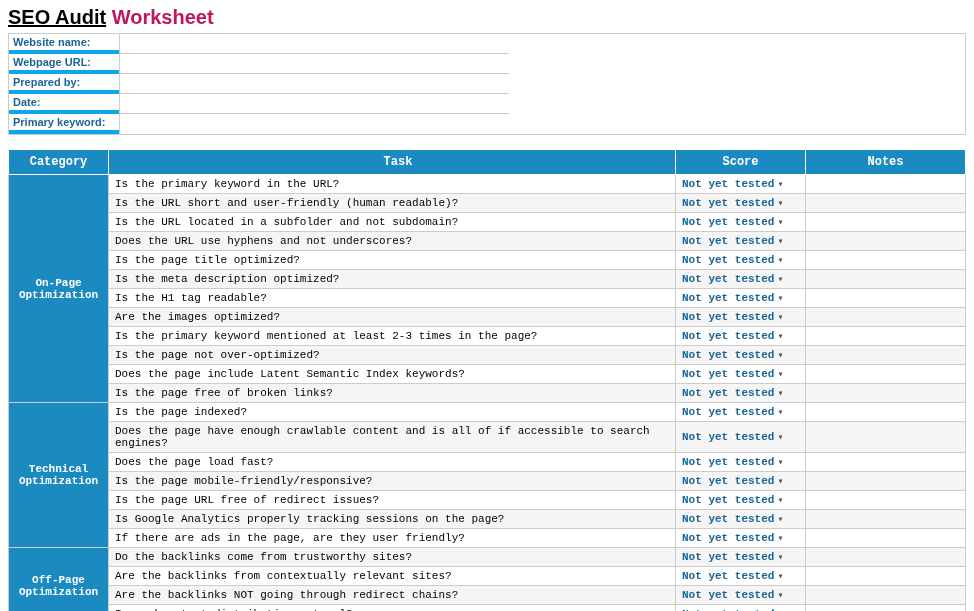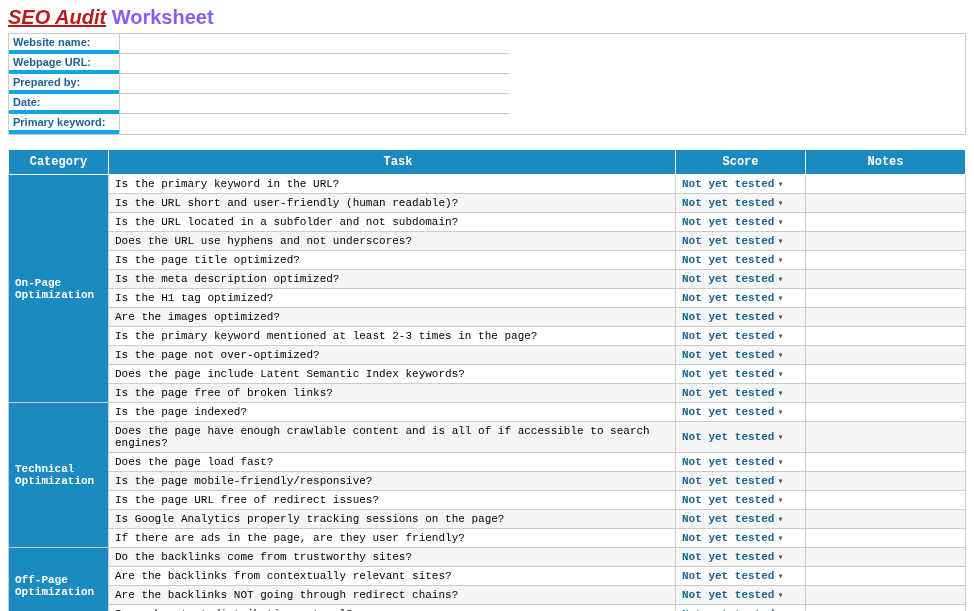--- a/index.html
+++ b/index.html
@@ -1,39 +1,39 @@
 <!DOCTYPE html>
 <html><head>
   <meta charset="utf-8">
   <style>
     * { box-sizing: border-box; margin: 0; padding: 0; }
     body { font-family: Arial, sans-serif; font-size: 12px; background: #fff; color: #000; width: 974px; }
 
     #title-bar { padding: 6px 8px 4px 8px; }
     #title-bar h1 { font-size: 20px; font-weight: bold; }
-    #title-bar h1 span.seo { color: #b91c1c; text-decoration: underline; font-style: italic; }
-    #title-bar h1 span.worksheet { color: #8b5cf6; margin-top: 32px; }
+    #title-bar h1 span.seo { color: #000000; text-decoration: underline; }
+    #title-bar h1 span.worksheet { color: #be185d; margin-top: 32px; }
     .info-wrapper { padding: 0 8px; }
     .info-grid { display: grid; grid-template-columns: 110px 390px; border: 1px solid #ccc; }
     .info-label { font-weight: bold; font-size: 11px; color: #1a6496; padding: 2px 4px; border-bottom: 4px solid #0ea5e9; background: #fff; }
     .info-value { border-left: 1px solid #ccc; border-bottom: 1px solid #ccc; padding: 2px 4px; min-height: 18px; }
     .info-label:last-of-type, .info-value:last-of-type { border-bottom: none; }
 
     #main-table { width: calc(100% - 16px); margin: 0 8px; border-collapse: collapse; font-family: Liberation Mono, monospace; }
     #main-table thead tr th { background: #1a8ac1; color: #fff; font-weight: bold; font-size: 12px; padding: 5px 8px; border: 1px solid #fff; text-align: center; }
     #main-table thead tr th:first-child { text-align: center; width: 100px; }
     #main-table thead tr th:nth-child(2) { text-align: center; padding-left: 20px; }
     #main-table thead tr th:nth-child(3) { width: 130px; margin-top: 9px; }
     #main-table thead tr th:nth-child(4) { width: 160px; }
 
     #main-table tbody tr td { border: 1px solid #ccc; padding: 3px 6px; vertical-align: middle; font-size: 11px; }
     #main-table tbody tr:nth-child(even) td { background: #f5f5f5; }
     #main-table tbody tr:nth-child(odd) td { background: #fff; }
 
-    .category-cell { background: #1a8ac1 !important; color: #fff; font-weight: bold; font-size: 11px; vertical-align: middle; }
+    .category-cell { background: #1a8ac1 !important; color: #fff; font-weight: bold; text-align: center; font-size: 11px; vertical-align: middle; }
     .score-cell { color: #1a6496; font-weight: bold; font-size: 11px; white-space: nowrap; }
     .score-container { display: flex; align-items: center; gap: 3px; }
     .dropdown-arrow { color: #555; font-size: 10px; cursor: pointer; }
     .notes-cell { min-width: 130px; }
   </style>
 </head>
 <body>
 
 
 
@@ -125,21 +125,21 @@
         <td>Is the meta description optimized?</td>
         <td class="score-cell">
           <div class="score-container">
             <span>Not yet tested</span>
             <span class="dropdown-arrow">▾</span>
           </div>
         </td>
         <td class="notes-cell"></td>
       </tr>
       <tr>
-        <td>Is the H1 tag optimized?</td>
+        <td>Is the H1 tag readable?</td>
         <td class="score-cell">
           <div class="score-container">
             <span>Not yet tested</span>
             <span class="dropdown-arrow">▾</span>
           </div>
         </td>
         <td class="notes-cell"></td>
       </tr>
       <tr>
         <td>Are the images optimized?</td>

